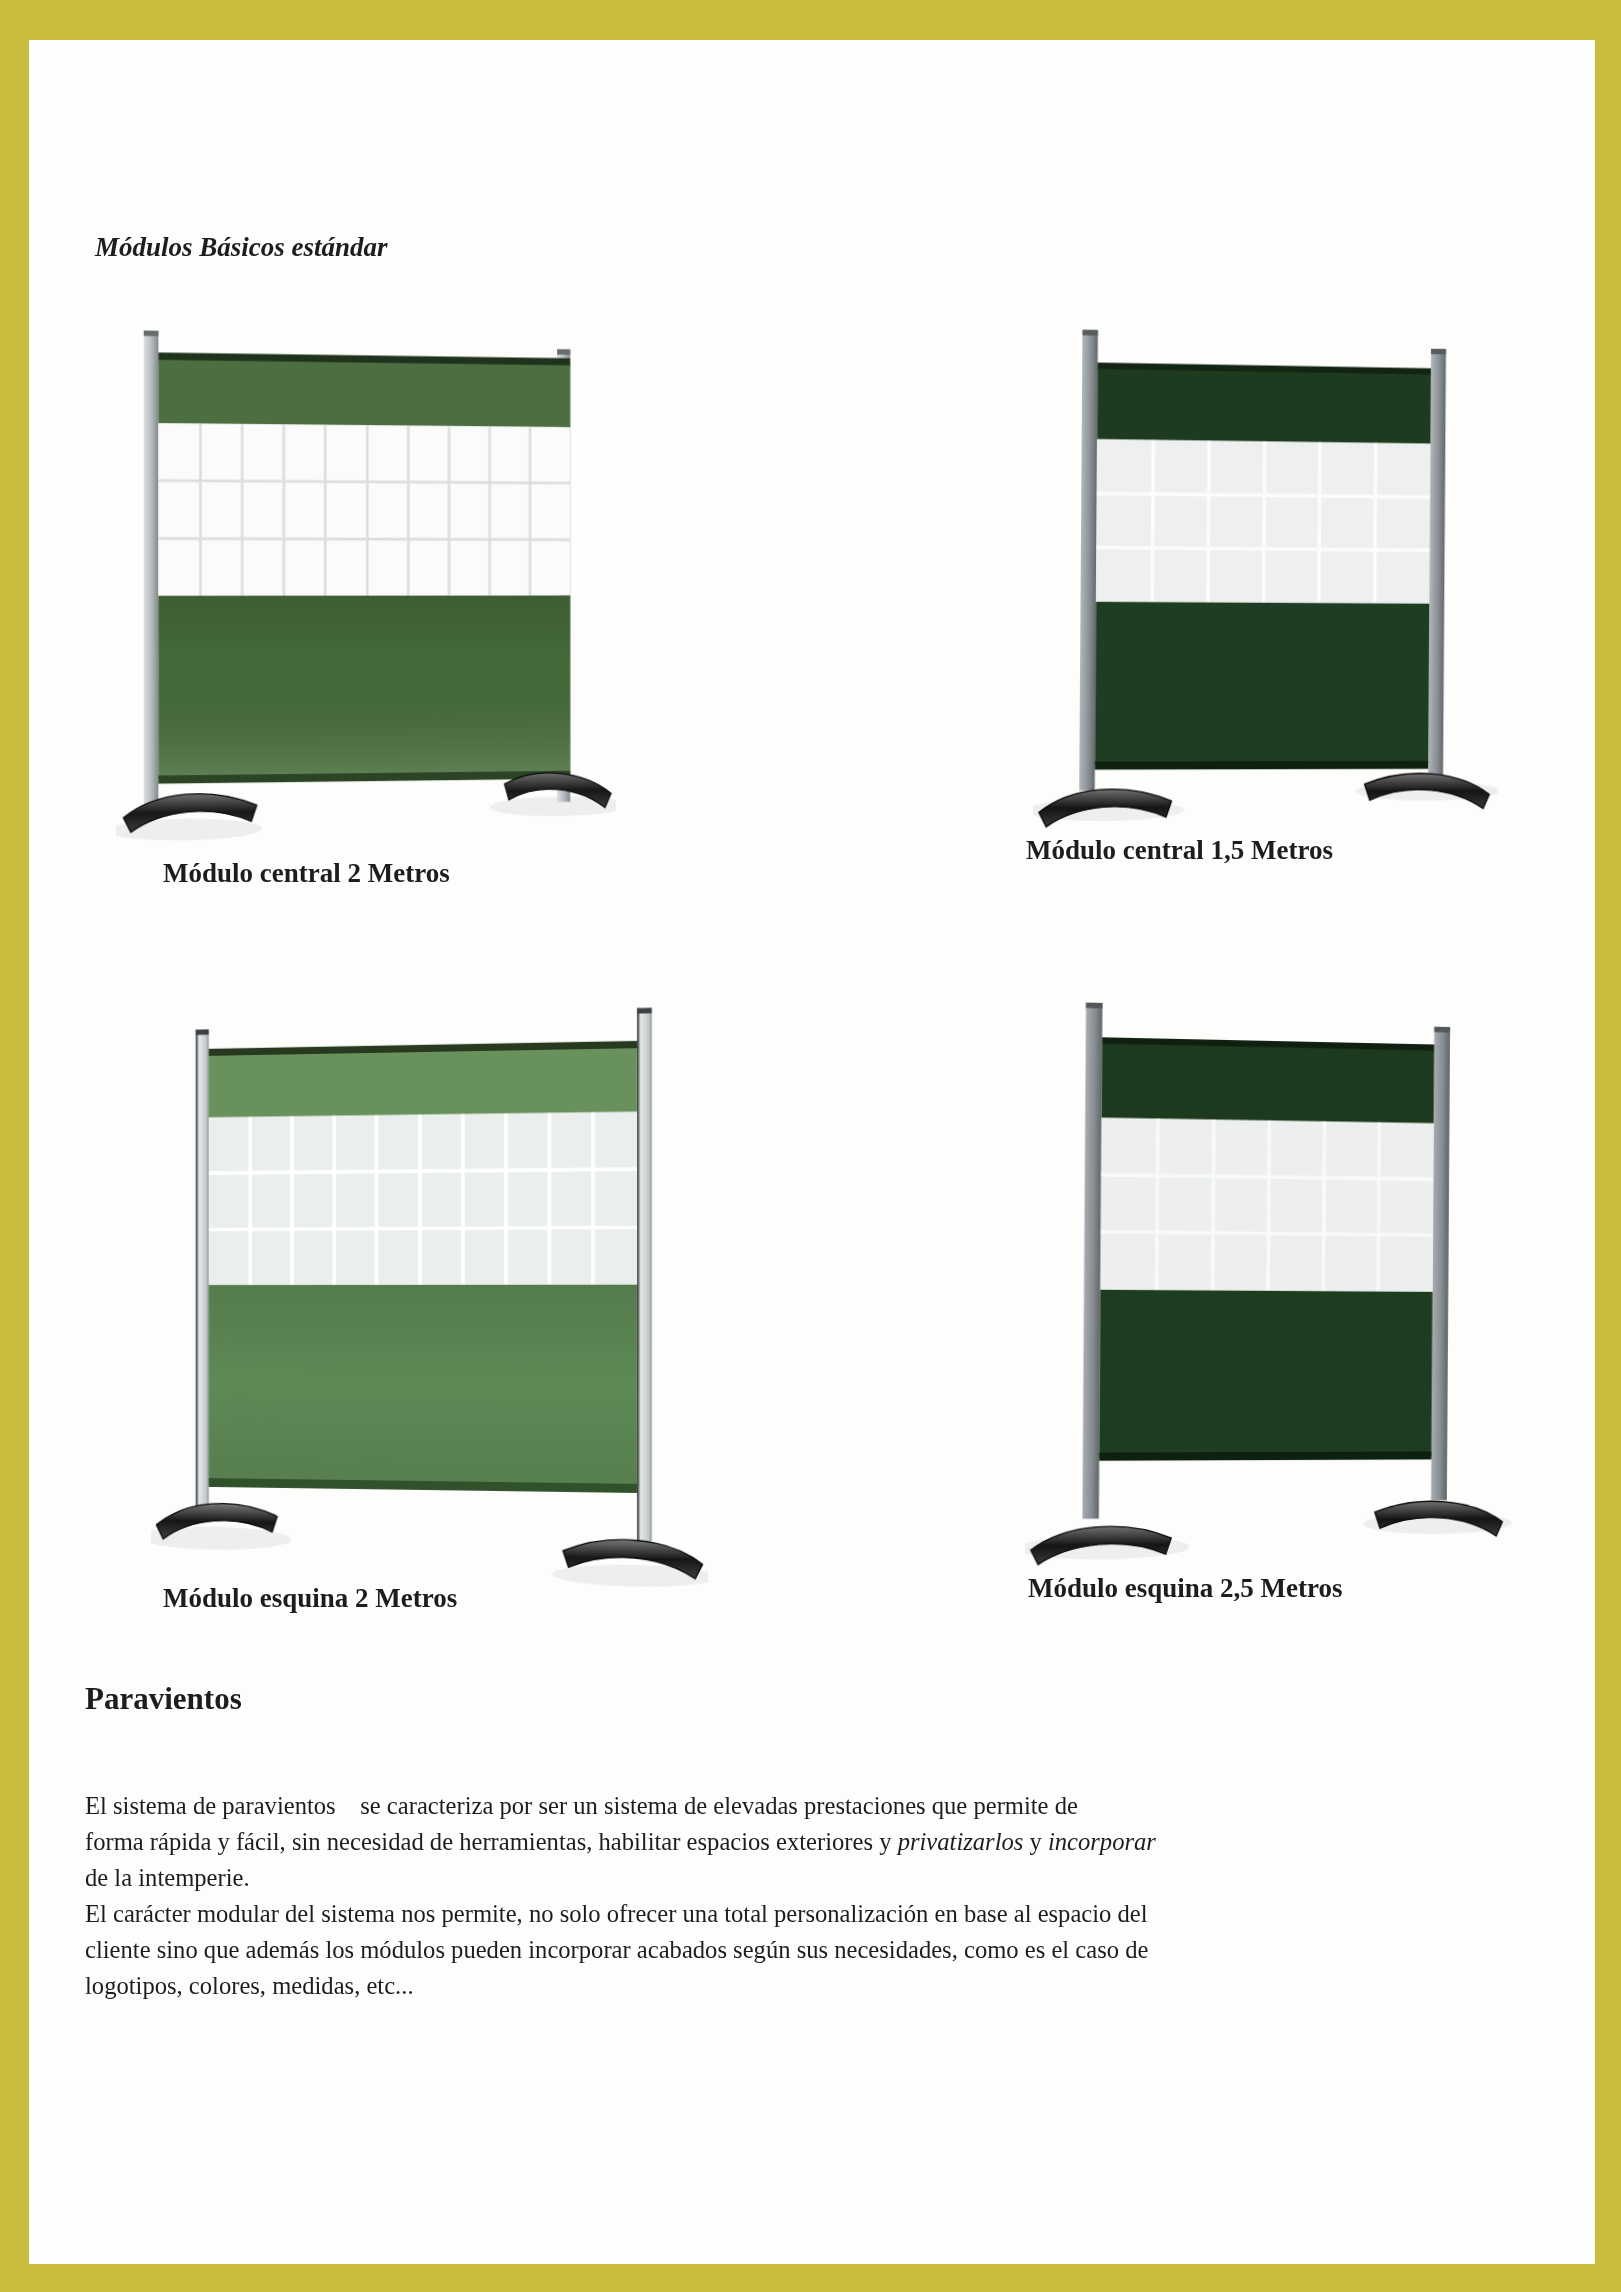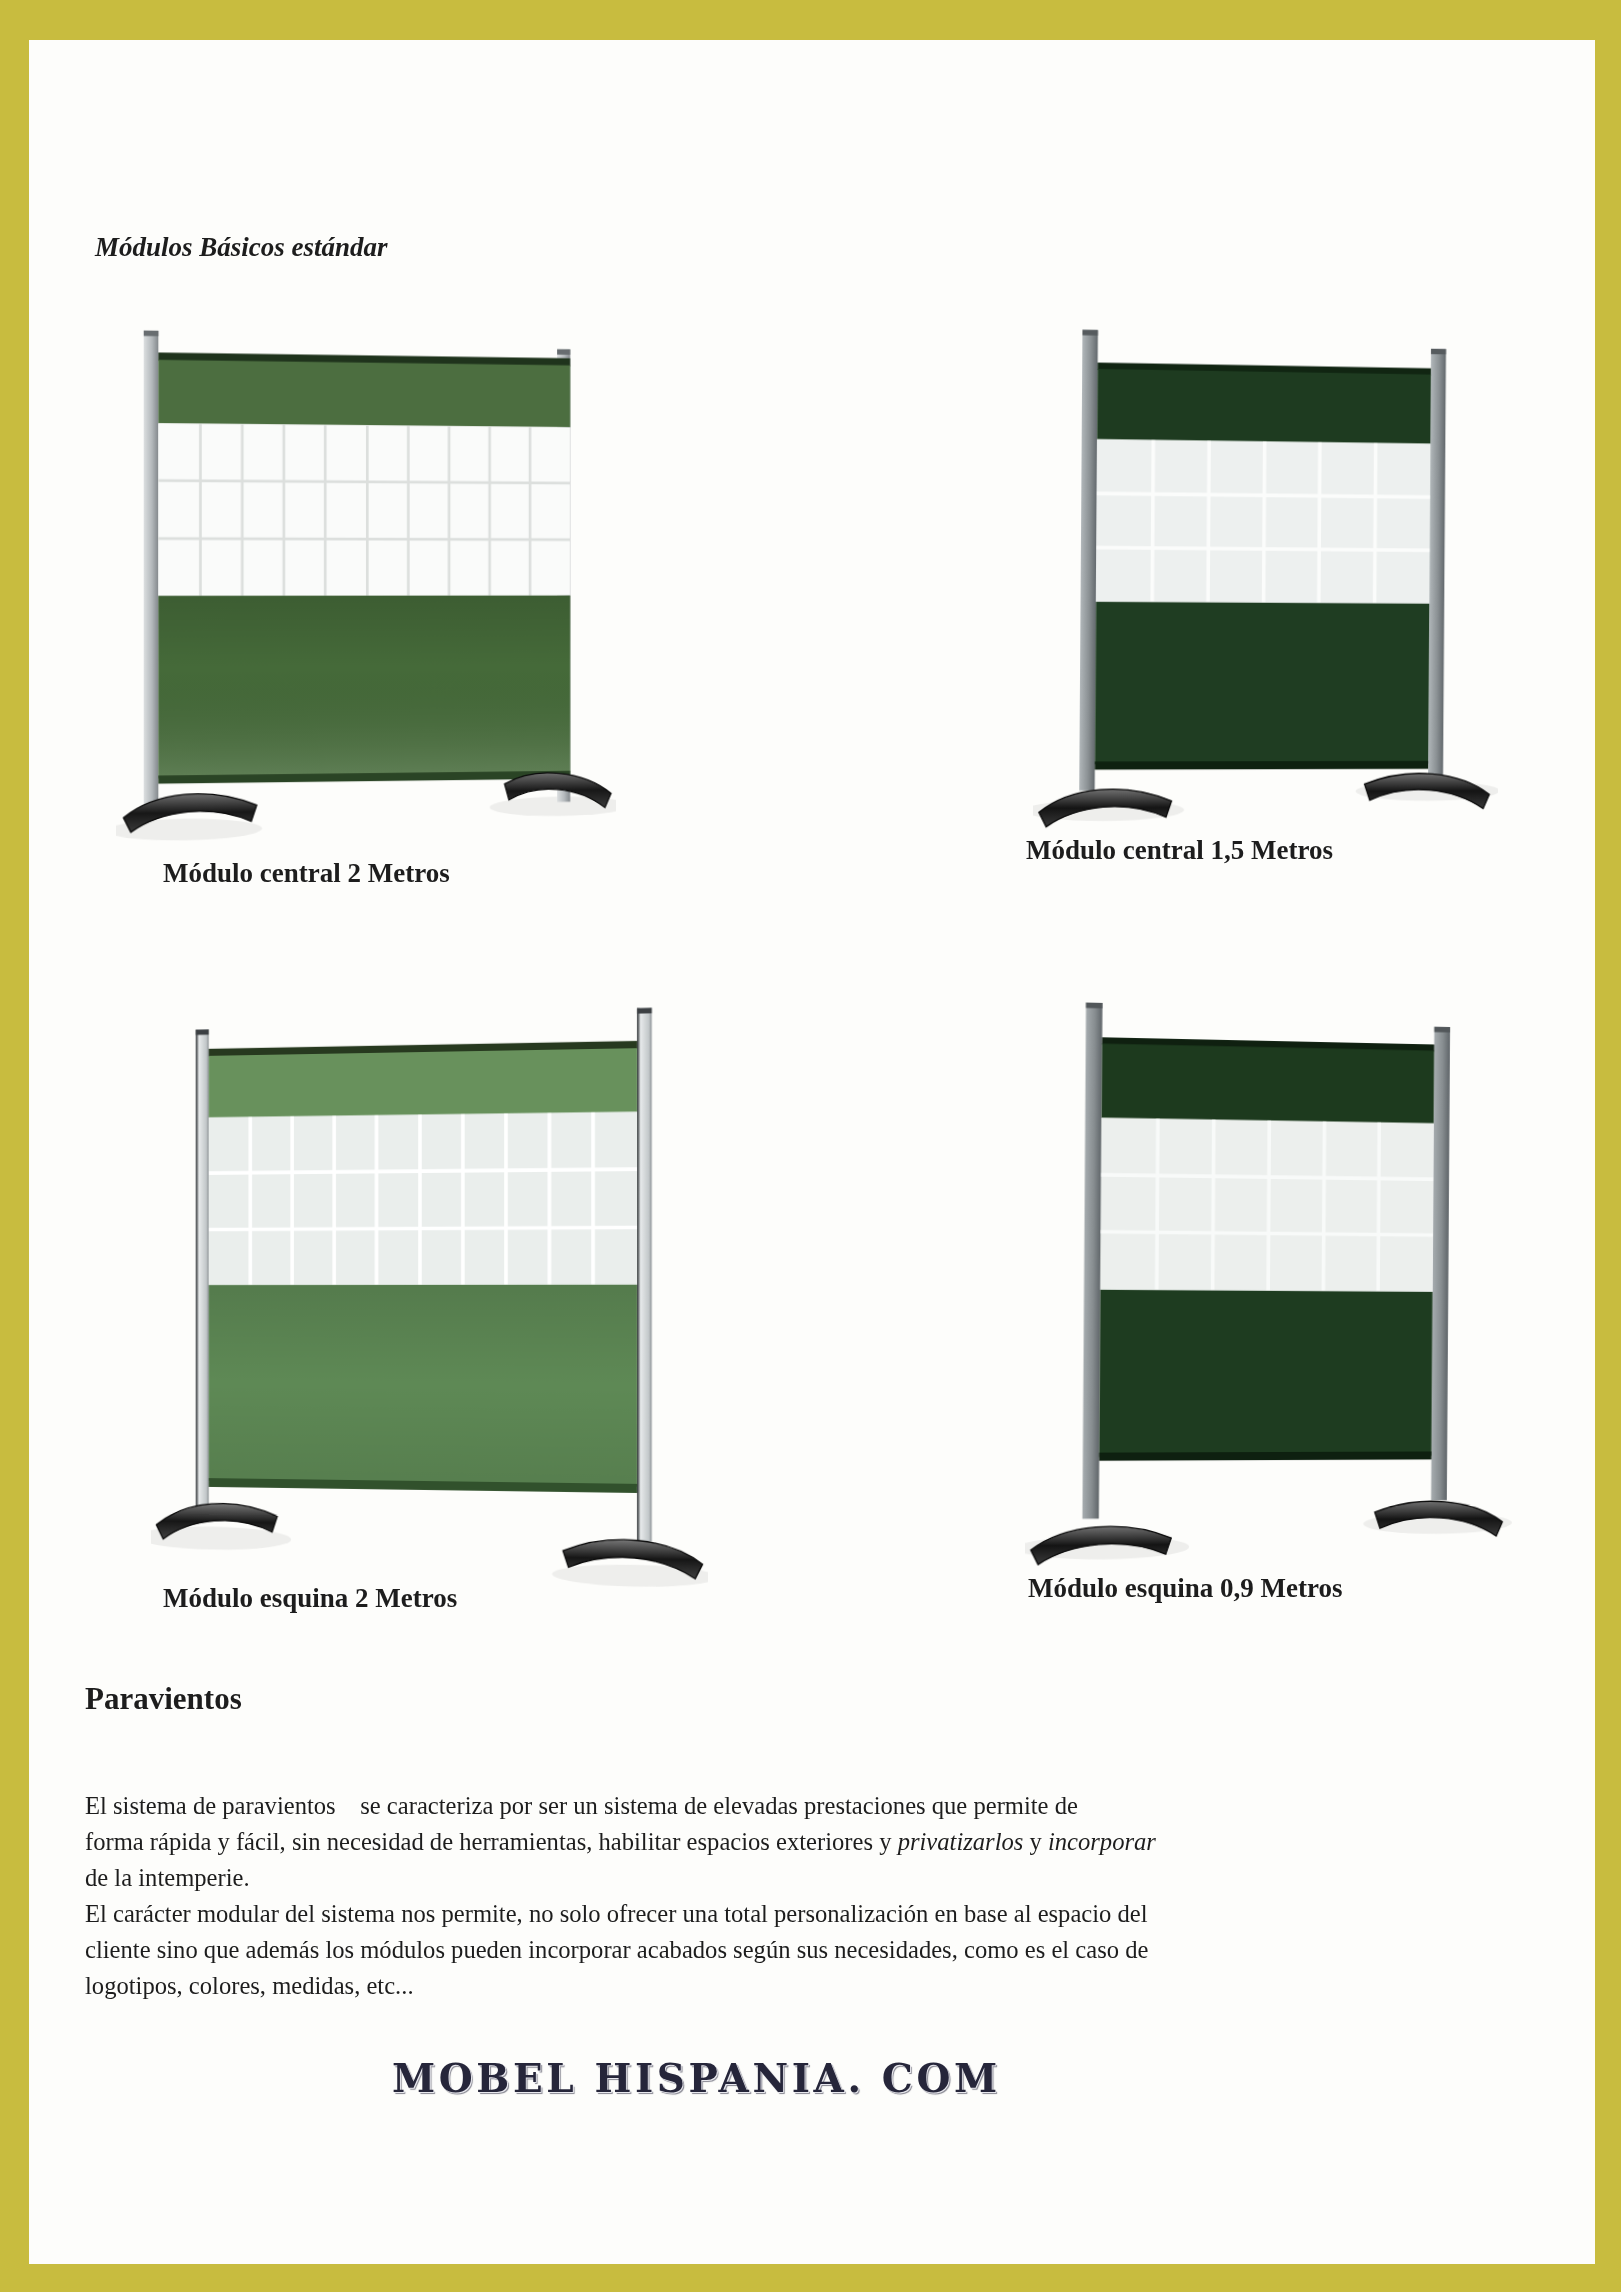--- a/index.html
+++ b/index.html
@@ -243,28 +243,27 @@
       <g transform="translate(0,578)">
         <path d="M6,36 C42,8 108,2 160,24 L154,42 C108,22 50,28 14,52 Z" fill="url(#m4b)" stroke="#0c0c0c" stroke-width="1.5"></path>
       </g>
       <g transform="translate(385,553) scale(-1,1) translate(-155,0)">
         <path d="M6,34 C40,8 100,2 152,22 L146,40 C102,21 48,26 13,50 Z" fill="url(#m4b)" stroke="#0c0c0c" stroke-width="1.5"></path>
       </g>
     </svg>
   </div>
 
   <div class="abs caption cap3">Módulo esquina 2 Metros</div>
-  <div class="abs caption cap4">Módulo esquina 0,9 Metros</div>
+  <div class="abs caption cap4">Módulo esquina 2,5 Metros</div>
 
   <div class="abs section-heading">Paravientos</div>
 
   <div class="abs para p1"><span>El sistema de paravientos    se caracteriza por ser un sistema de elevadas prestaciones que permite de
 forma rápida y fácil, sin necesidad de herramientas, habilitar espacios exteriores y </span><span class="it">privatizarlos</span><span> y </span><span class="it">incorporar</span><span>
 de la intemperie.</span></div>
 
   <div class="abs para p2">El carácter modular del sistema nos permite, no solo ofrecer una total personalización en base al espacio del
 cliente sino que además los módulos pueden incorporar acabados según sus necesidades, como es el caso de
 logotipos, colores, medidas, etc...</div>
 
-  <div class="abs logo">MOBEL HISPANIA. COM</div>
 
 </div>
 
 
 </body></html>

